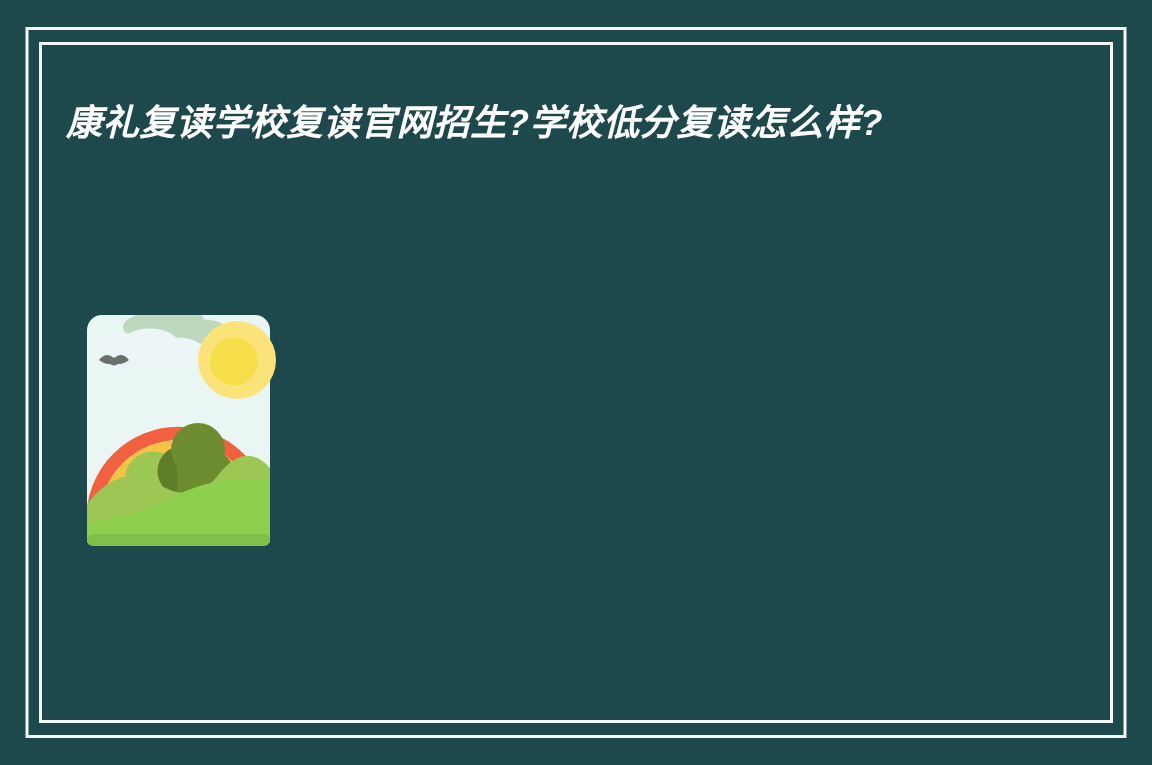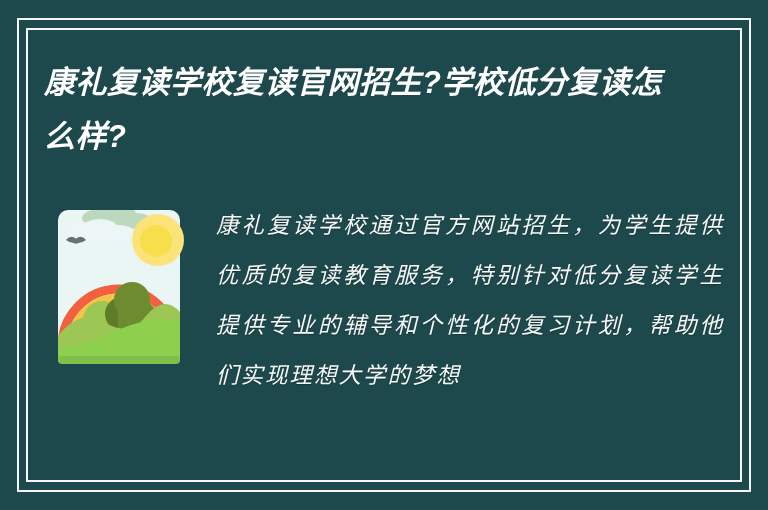--- a/index.html
+++ b/index.html
@@ -45,21 +45,21 @@
     pointer-events: none;
   }
 
   
   .headline {
     position: absolute;
     left: 44px;
     top: 56px;
     width: 640px;
     color: #ffffff;
-    font-size: 31px;
+    font-size: 24px;
     font-weight: bold;
     font-style: italic;
     line-height: 54px;
     letter-spacing: 0.5px;
     white-space: normal;
     word-break: break-all;
   }
 
   
   .content {
@@ -166,16 +166,15 @@
           </g>
 
           <path d="M14 160 L14 140 q22 -28 46 -14 q26 16 42 -6 q18 -22 34 -4 L136 160 Z" fill="#9dc755"></path>
           <path d="M14 166 L14 152 q34 -4 56 -16 q30 -16 66 -12 L136 166 Z" fill="#8fcf4e"></path>
         </g>
 
         <rect x="14" y="160" width="122" height="8" rx="4" fill="#7fbf4a"></rect>
       </svg>
     </div>
 
-    <p class="bodycopy">康礼复读学校通过官方网站招生，为学生提供优质的复读教育服务，特别针对低分复读学生提供专业的辅导和个性化的复习计划，帮助他们实现理想大学的梦想</p>
 
   </div>
 </div>
 
 </body></html>

